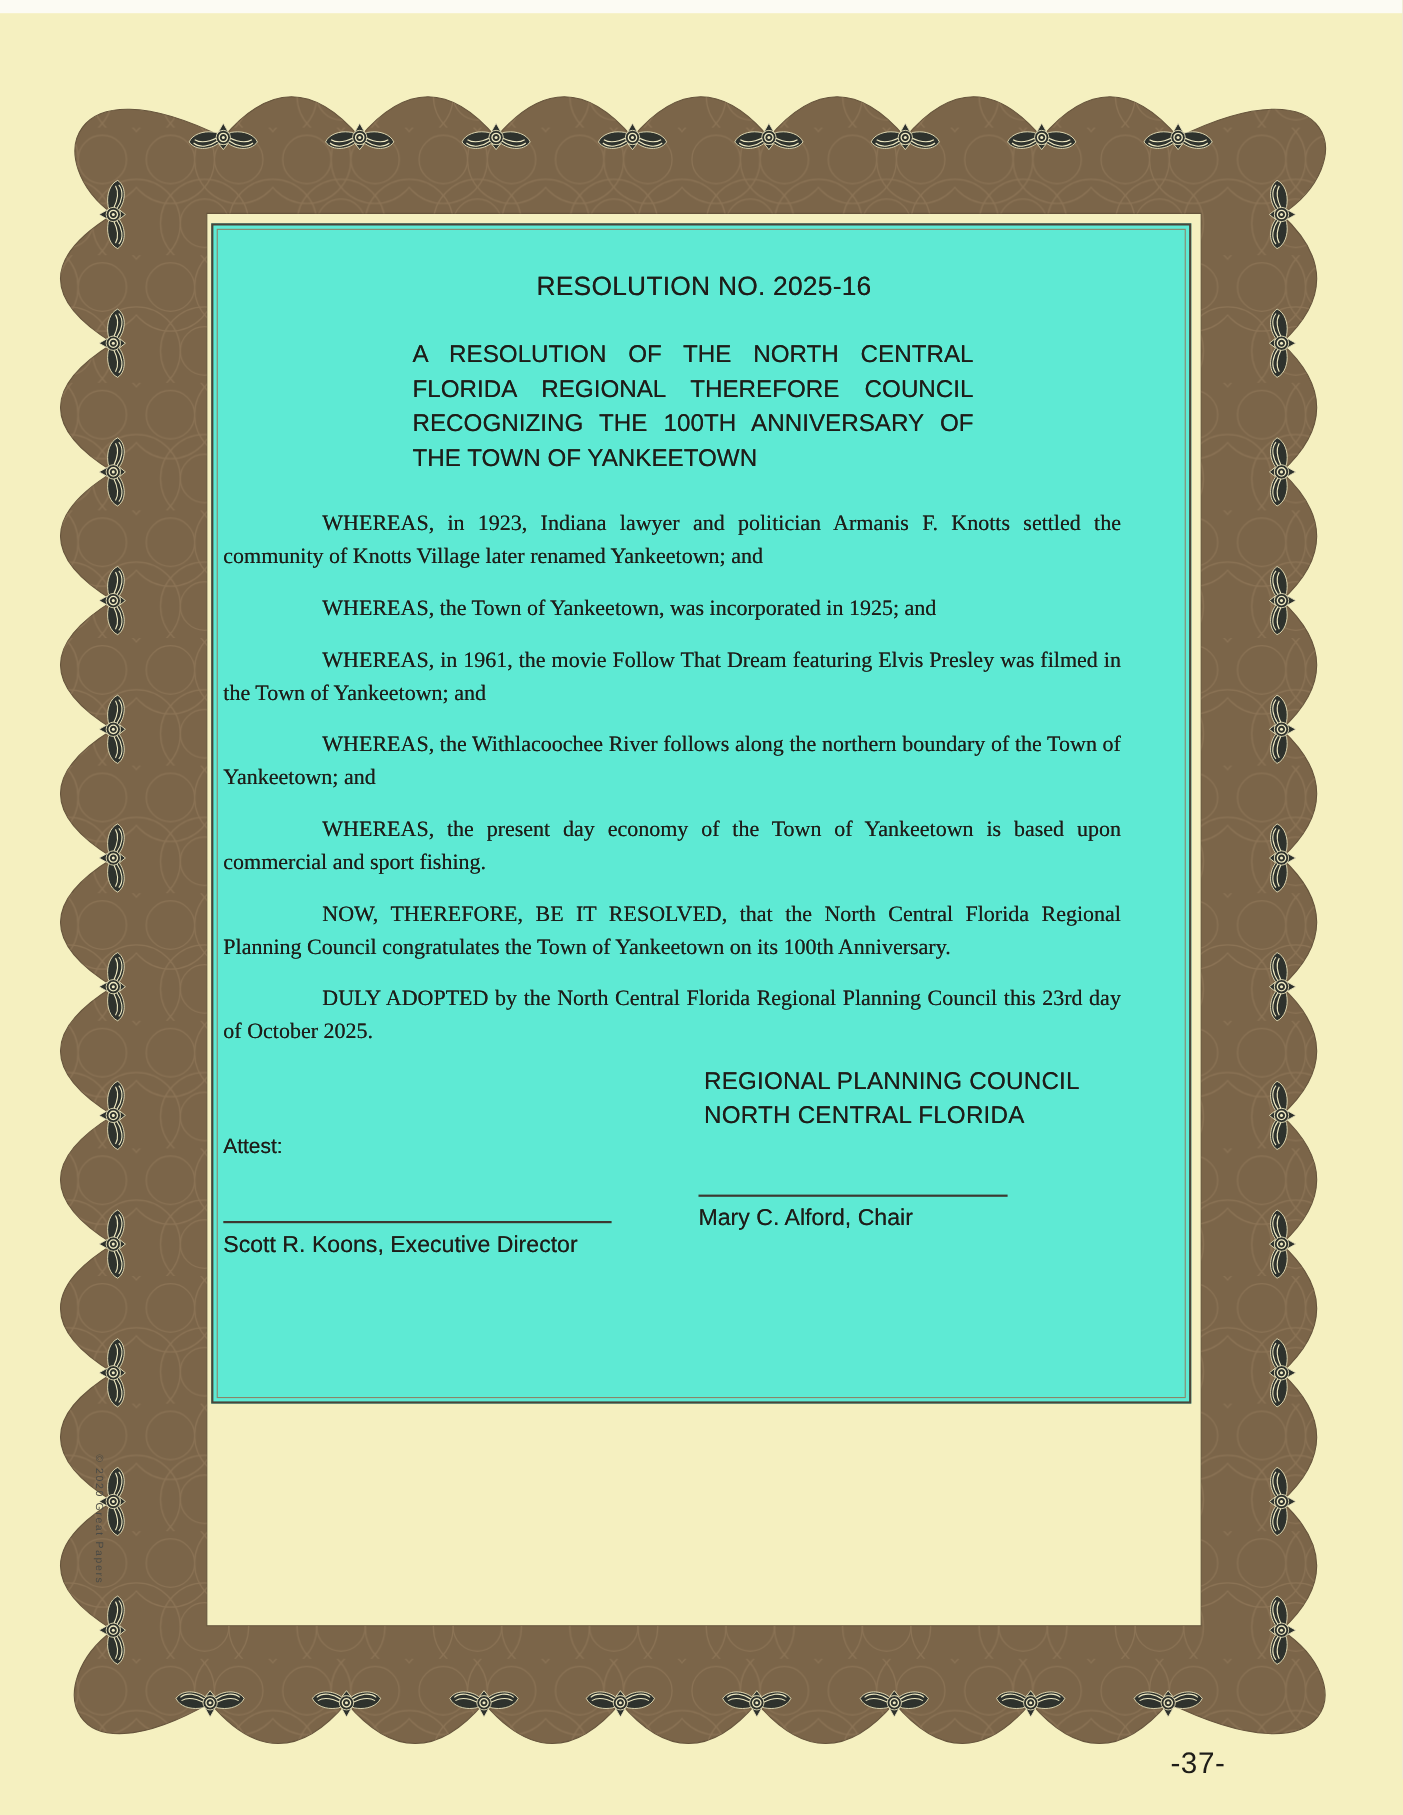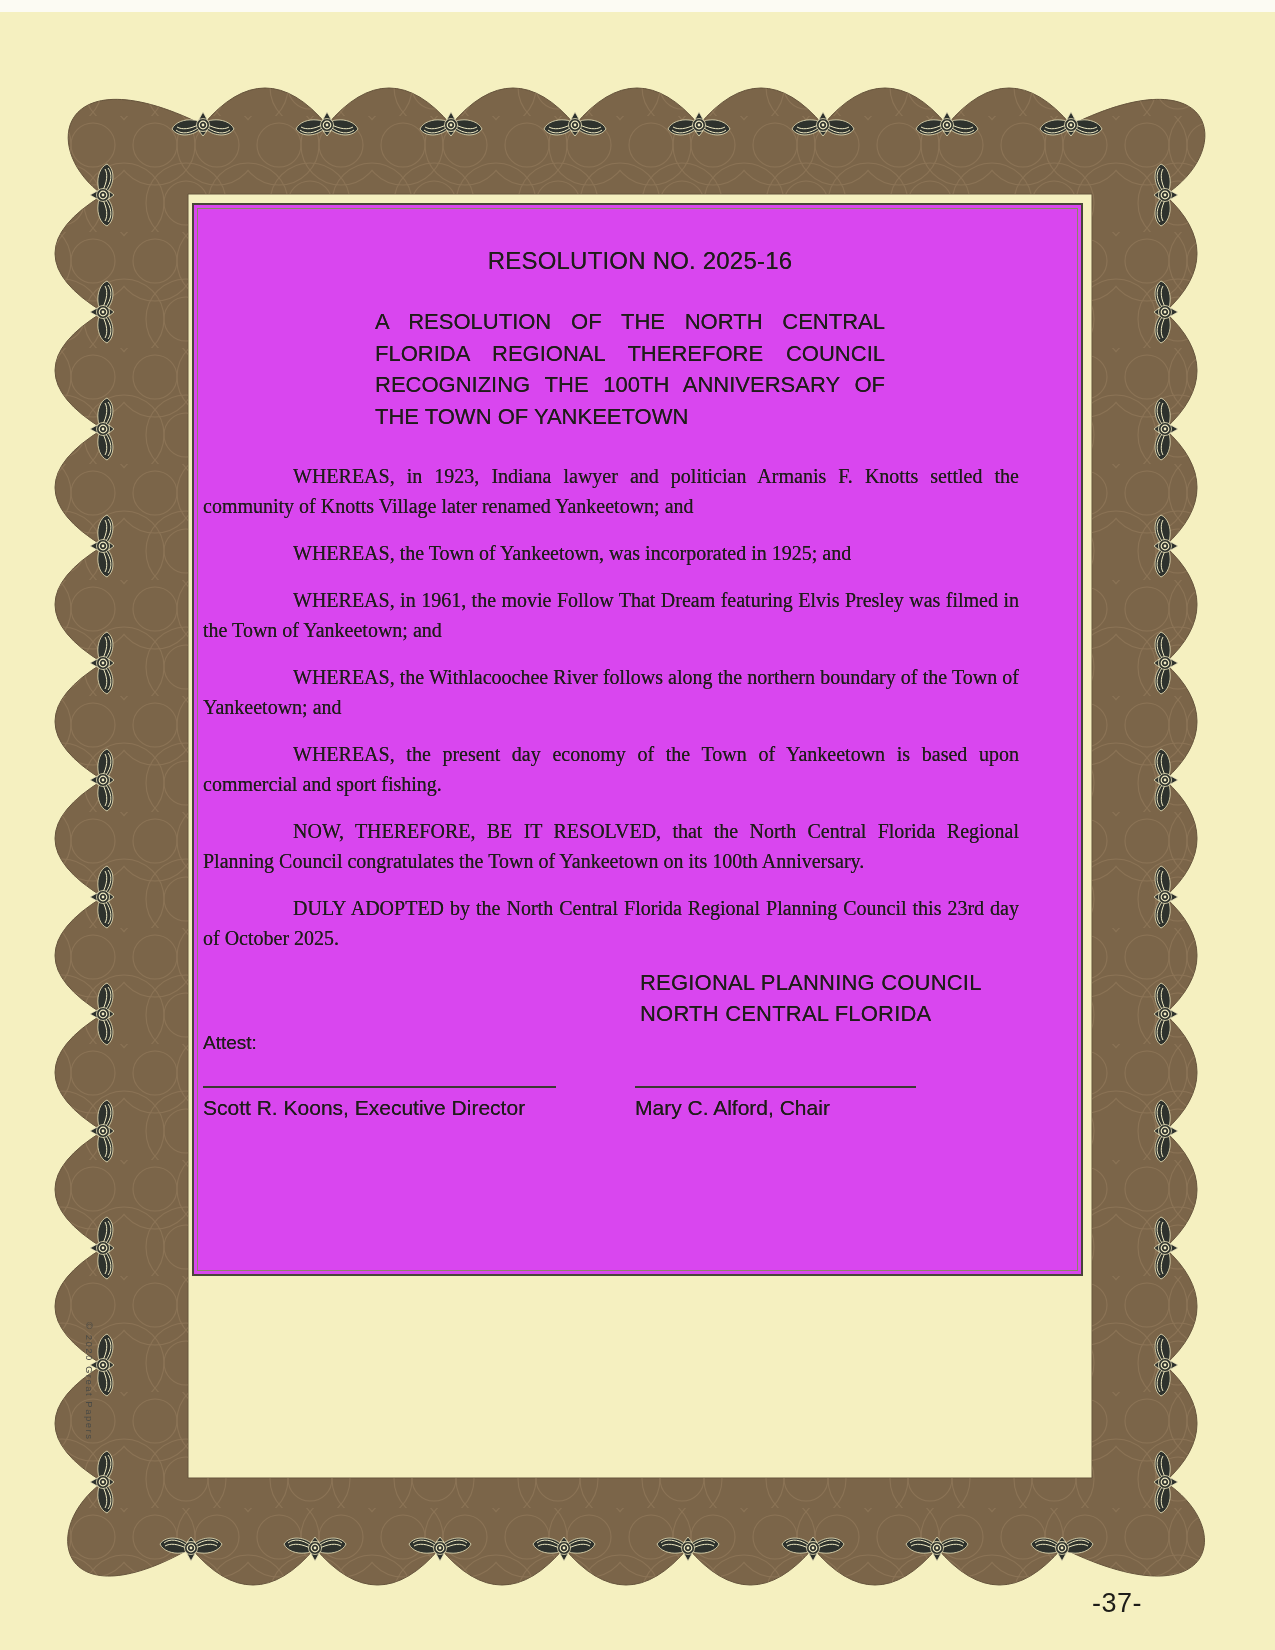--- a/index.html
+++ b/index.html
@@ -7,21 +7,21 @@
     position:relative; width:1275px; height:1650px; overflow:hidden;
     background:#f5f0c0; color:#1e1d19;
     font-family:"Liberation Sans", sans-serif;
   }
   .top-strip{position:absolute;top:0;left:0;right:0;height:12px;background:#fcfbf3;}
   #border-svg{position:absolute;left:0;top:0;}
 
   
   .panel{
     position:absolute; left:192px; top:203px; width:891px; height:1073px;
-    background:#d946ef; border:2px solid #4a4539; box-sizing:border-box;
+    background:#5eead4; border:2px solid #4a4539; box-sizing:border-box;
   }
   .panel-rule{position:absolute; inset:3px; border:1px solid #8b8569; pointer-events:none;}
 
   .doc{
     position:absolute; inset:0; box-sizing:border-box;
     padding:40px 62px 0 9px;
     text-shadow:0 0 0.5px rgba(30,28,20,0.85);
   }
   .title{font-size:24px; line-height:31px; text-align:center; padding-left:58px; letter-spacing:0.2px;}
   .subtitle{margin:30px 0 0 172px; width:510px; font-size:22px; line-height:31.5px;}
@@ -29,29 +29,29 @@
   .sub-line.last{text-align-last:left;}
   p.clause{
     margin:17px 0 0 0; font-size:20px; line-height:30px;
     text-align:justify; text-indent:90px;font-family:Liberation Serif, serif;
   }
   p.clause.first{margin-top:29px;}
   .org{margin:14px 0 0 437px; font-size:22px; line-height:31px; letter-spacing:0.2px;}
   .attest{margin-top:3px; font-size:19px;}
   .sigrow{margin-top:32px; display:flex;}
   .sig-col{border-top:2px solid #3c3931; padding-top:8px; font-size:21px; box-sizing:border-box;}
-  .sig-col.left{width:353px; margin-right:79px;}
+  .sig-col.left{width:353px; margin-right:79px;margin-top:24px;}
   .sig-col.right{width:281px;}
 
   .watermark{
     position:absolute; left:84px; top:1322px;
     writing-mode:vertical-rl; text-orientation:sideways;
     font-size:9.5px; letter-spacing:1.5px; color:#4a4a45; text-shadow:none;
   }
-  .page-number{position:absolute; left:1064px; top:1588px; font-size:27px; letter-spacing:0.5px;margin-left:28px;}
+  .page-number{position:absolute; left:1064px; top:1588px; font-size:27px; letter-spacing:0.5px;}
 
   
   .orn-dark{fill:#2e322d; stroke:#ece5bd; stroke-width:0.8;}
   .orn-line{stroke:#efe9c2; fill:none; stroke-width:1;}
   .orn-ring{fill:none; stroke:#efe9c2; stroke-width:1.2;}
   .orn-dot{fill:#efe9c2; stroke:none;}
 </style>
 </head>
 <body>
 

